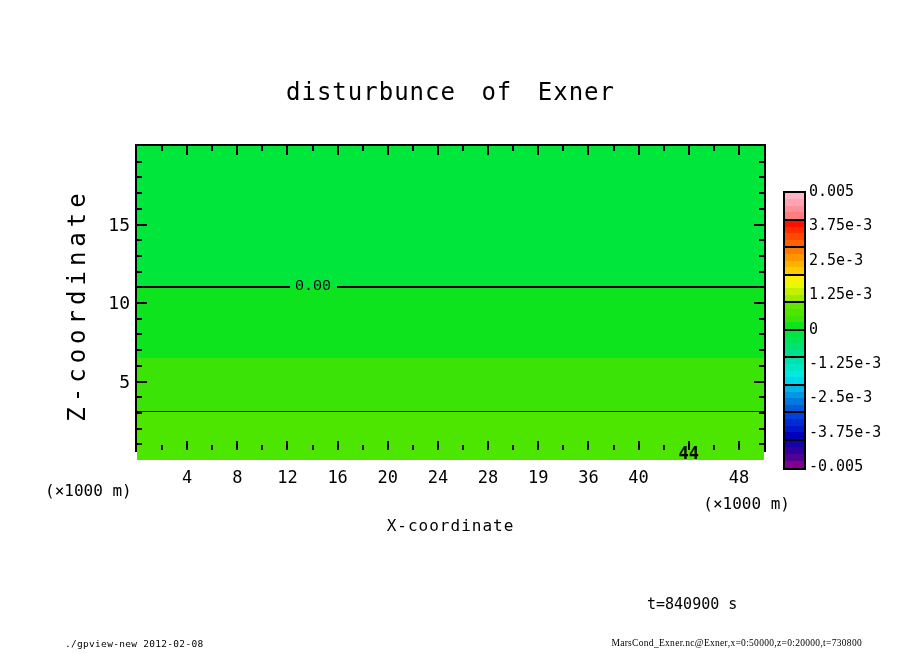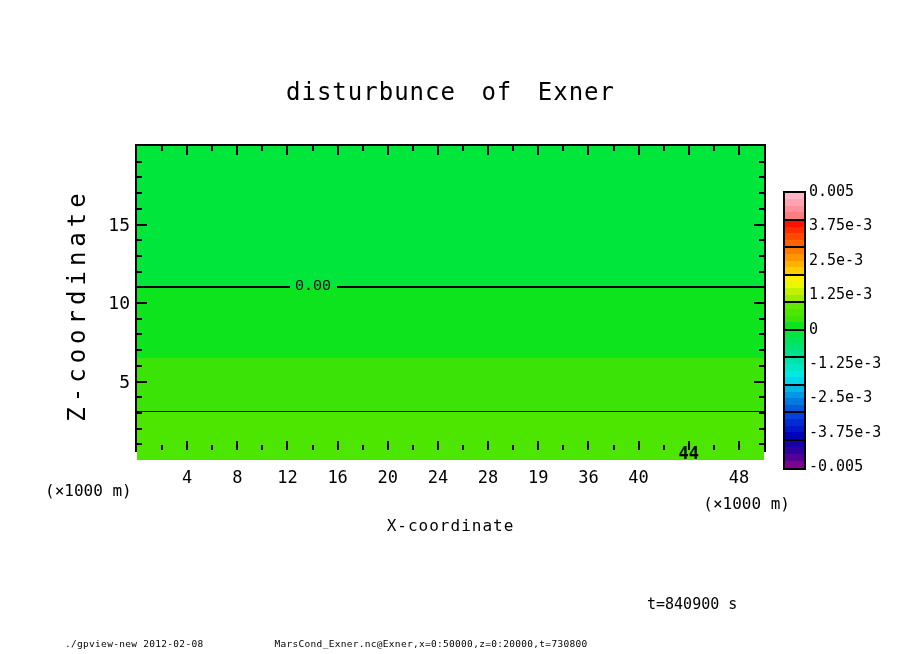--- a/index.html
+++ b/index.html
@@ -22,21 +22,21 @@
   .unit{position:absolute;font-size:16px;white-space:nowrap;}
   .cnote{left:135px;top:563px;width:631px;text-align:center;font-size:17px;white-space:nowrap;}
   .tnote{left:647px;top:595px;font-size:15px;white-space:nowrap;}
   .cbar{left:783px;top:191px;width:19px;height:275px;border:2px solid #000;box-sizing:content-box;}
   .cbseg{width:100%;display:flex;flex-direction:column;box-sizing:border-box;border-bottom:2px solid #000;}
   .cbseg:last-child{border-bottom:none;}
   .cbseg div{flex:1;}
   .cblab{position:absolute;left:809px;font-size:15px;line-height:20px;white-space:nowrap;}
   .footer{position:absolute;top:638px;font-size:9.5px;letter-spacing:0.3px;white-space:nowrap;}
   .fl{left:25px;margin-left:40px;}
-  .fr{left:0;width:862px;text-align:center;}
+  .fr{left:0;width:862px;text-align:right;font-family:Liberation Serif, serif;}
 </style>
 </head>
 <body>
 
 <div class="fig">
   <div class="abs title">disturbunce of Exner</div>
   <div class="abs ylabel">Z-coordinate</div>
 
   <div class="abs plot" id="plot">
       <div class="band" style="top: 0px; height: 141.3px; background: rgb(0, 230, 58);"></div>

